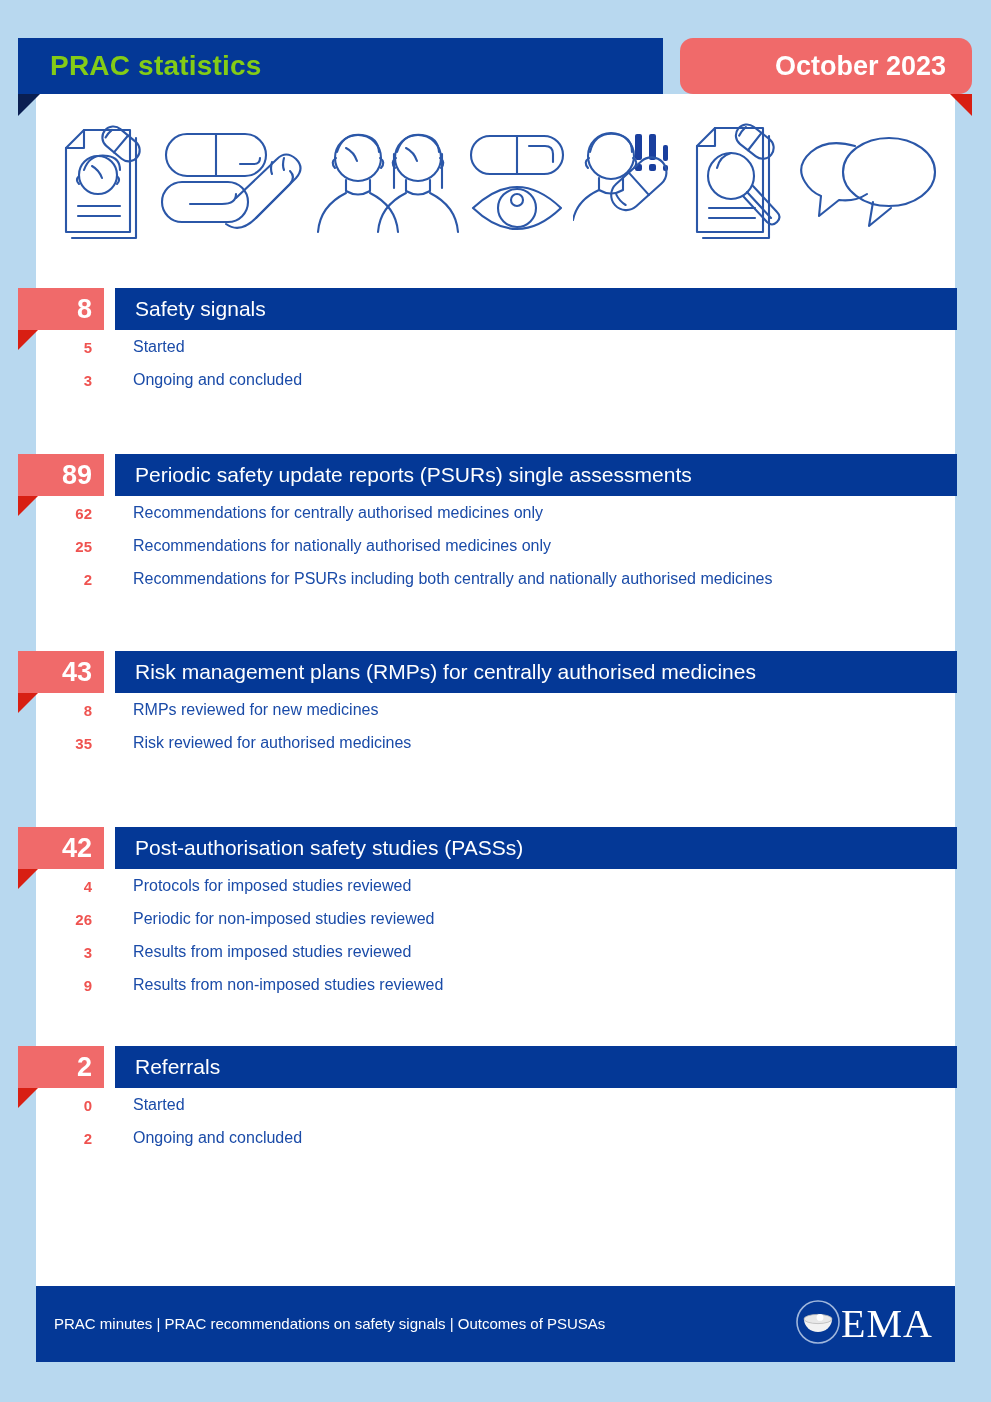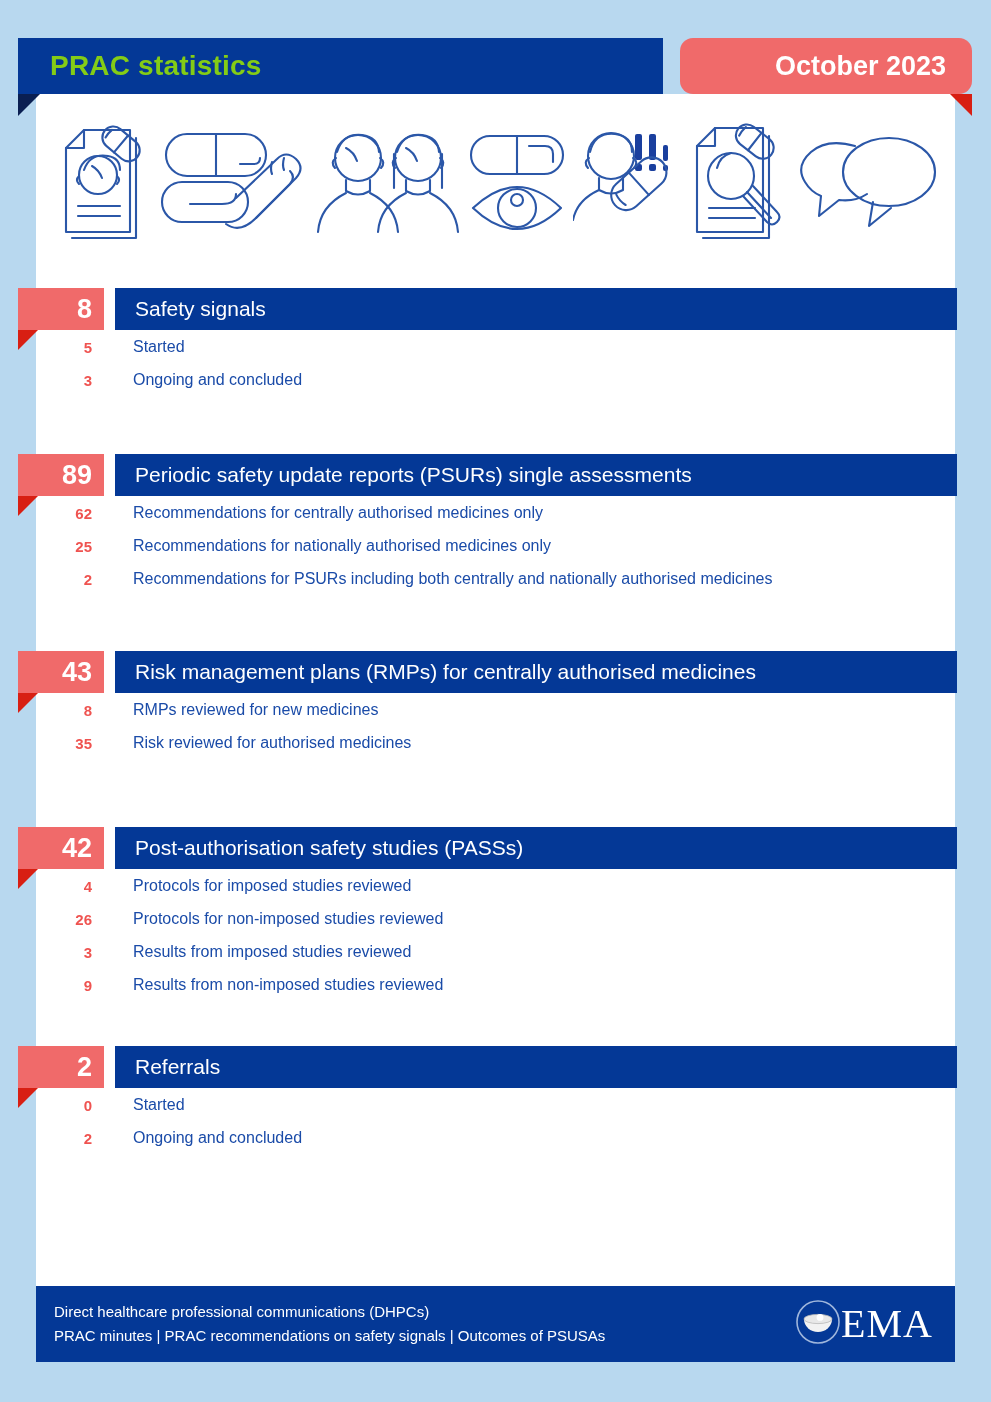--- a/index.html
+++ b/index.html
@@ -271,21 +271,21 @@
           <div class="heading">Post-authorisation safety studies (PASSs)</div>
         </div>
       </div>
       <div class="rows">
         <div class="row">
           <div class="num">4</div>
           <div class="lbl">Protocols for imposed studies reviewed</div>
         </div>
         <div class="row">
           <div class="num">26</div>
-          <div class="lbl">Protocols for non-imposed studies reviewed</div>
+          <div class="lbl">Periodic for non-imposed studies reviewed</div>
         </div>
         <div class="row">
           <div class="num">3</div>
           <div class="lbl">Results from imposed studies reviewed</div>
         </div>
         <div class="row">
           <div class="num">9</div>
           <div class="lbl">Results from non-imposed studies reviewed</div>
         </div>
       </div>
@@ -347,21 +347,20 @@
         </div>
         <div class="row">
           <div class="num">3</div>
           <div class="lbl">Ongoing and concluded</div>
         </div>
       </div>
     </div>
 
   <div class="footer">
     <div class="lines">
-      <div>Direct healthcare professional communications (DHPCs)</div>
       <div>PRAC minutes | PRAC recommendations on safety signals | Outcomes of PSUSAs</div>
     </div>
     <div class="logo">
       <span>
         <svg width="46" height="46" viewBox="0 0 46 46">
           <circle cx="23" cy="23" r="21" fill="none" stroke="#9fb6dc" stroke-width="1.6"></circle>
           <path d="M9 20 h28 a14 13 0 0 1 -28 0 Z" fill="#f2f2f2"></path>
           <path d="M23 20 a14 13 0 0 1 -14 0 Z" fill="#c9c9c9"></path>
           <ellipse cx="23" cy="20" rx="14" ry="4.6" fill="#e8e8e8" stroke="#b9b9b9" stroke-width="0.8"></ellipse>
           <circle cx="25" cy="18.4" r="3.4" fill="#ffffff"></circle>

